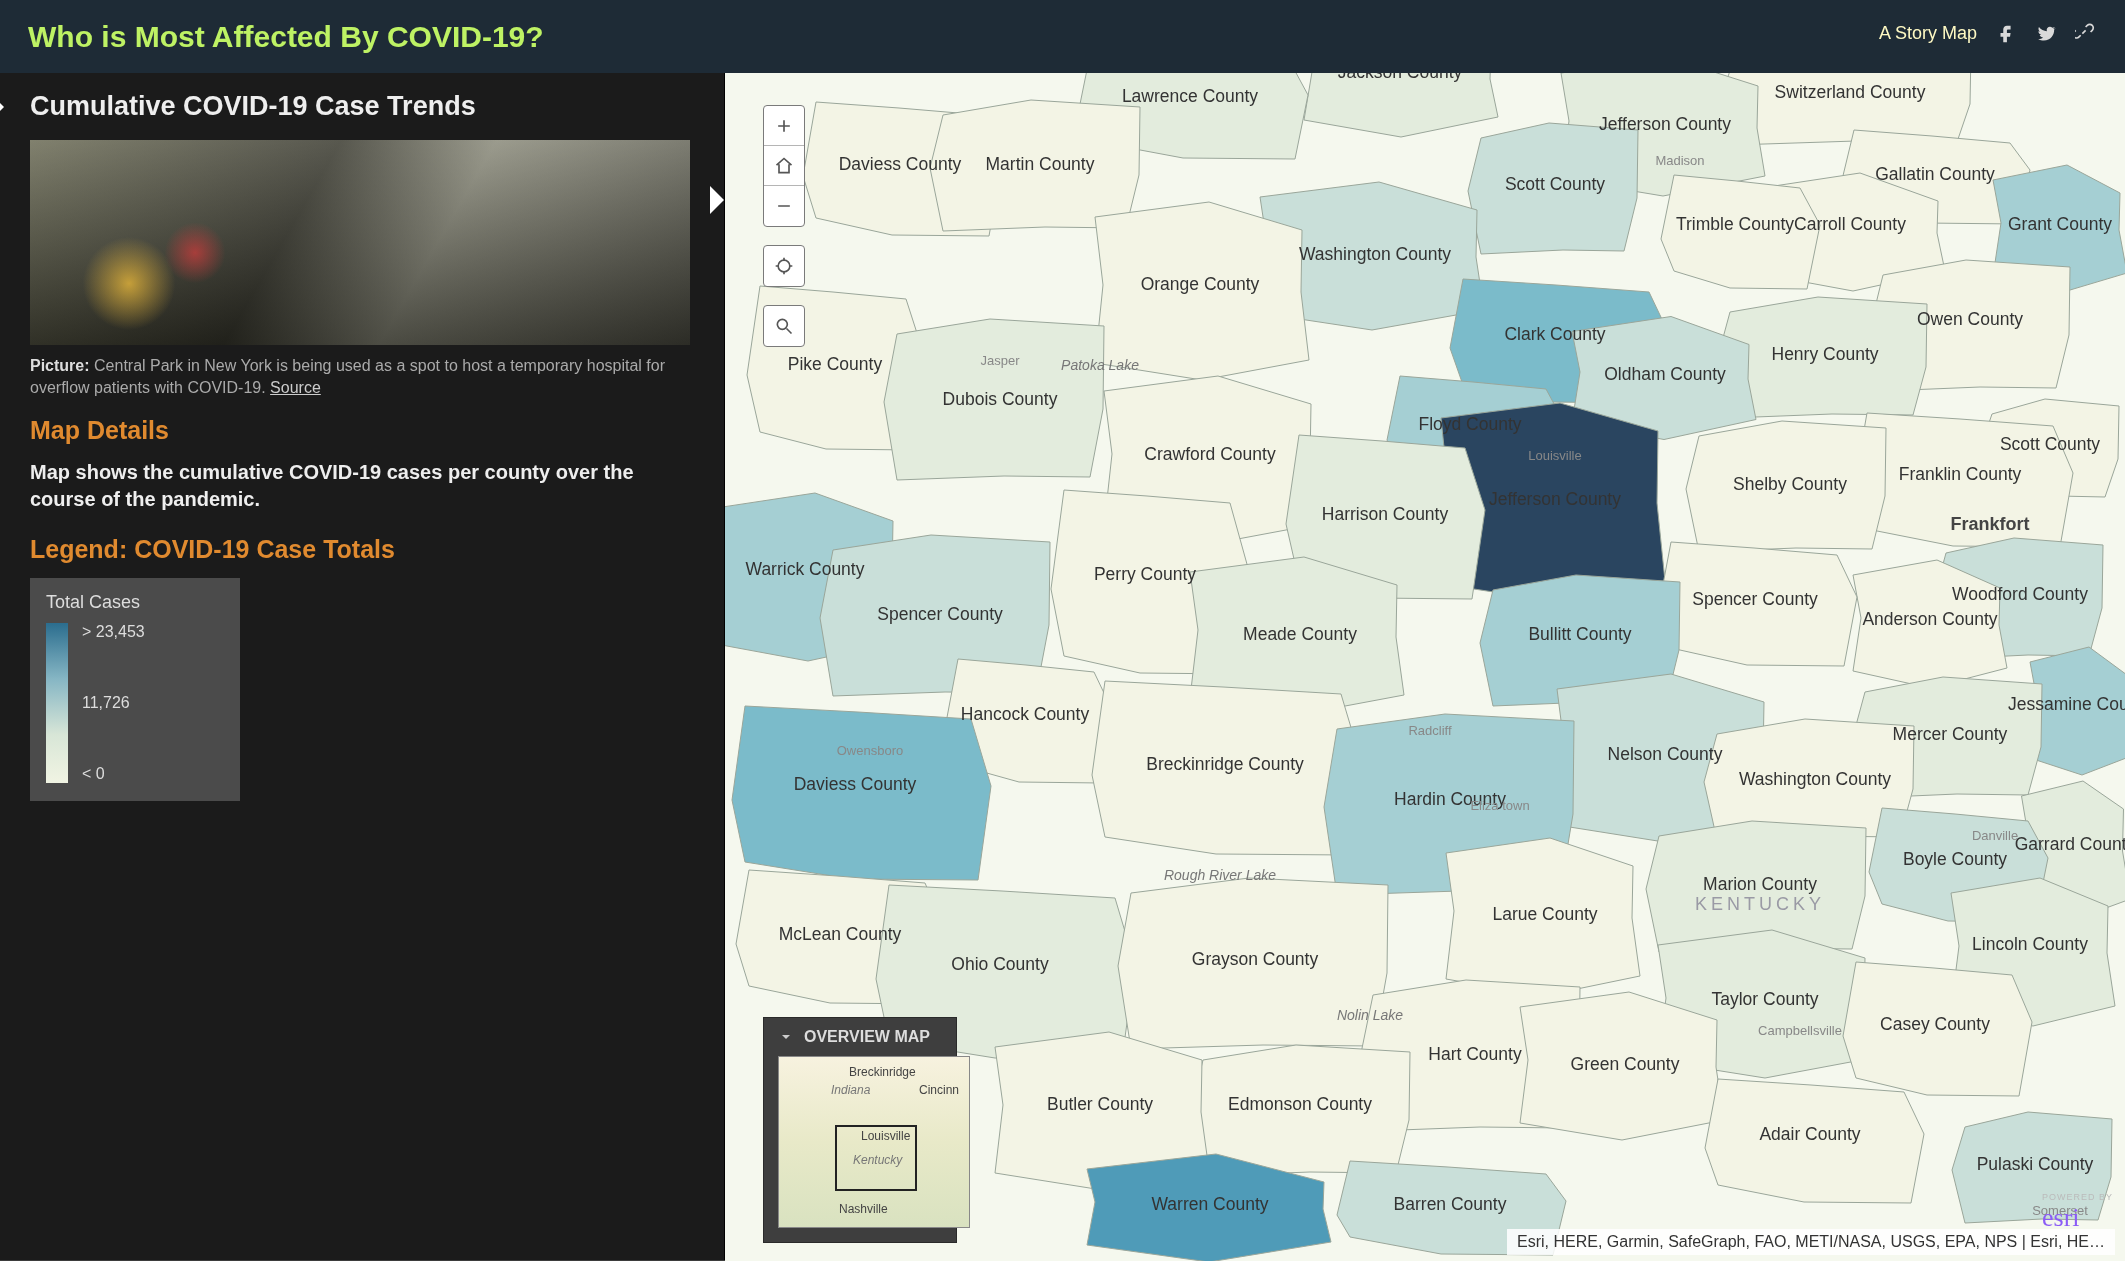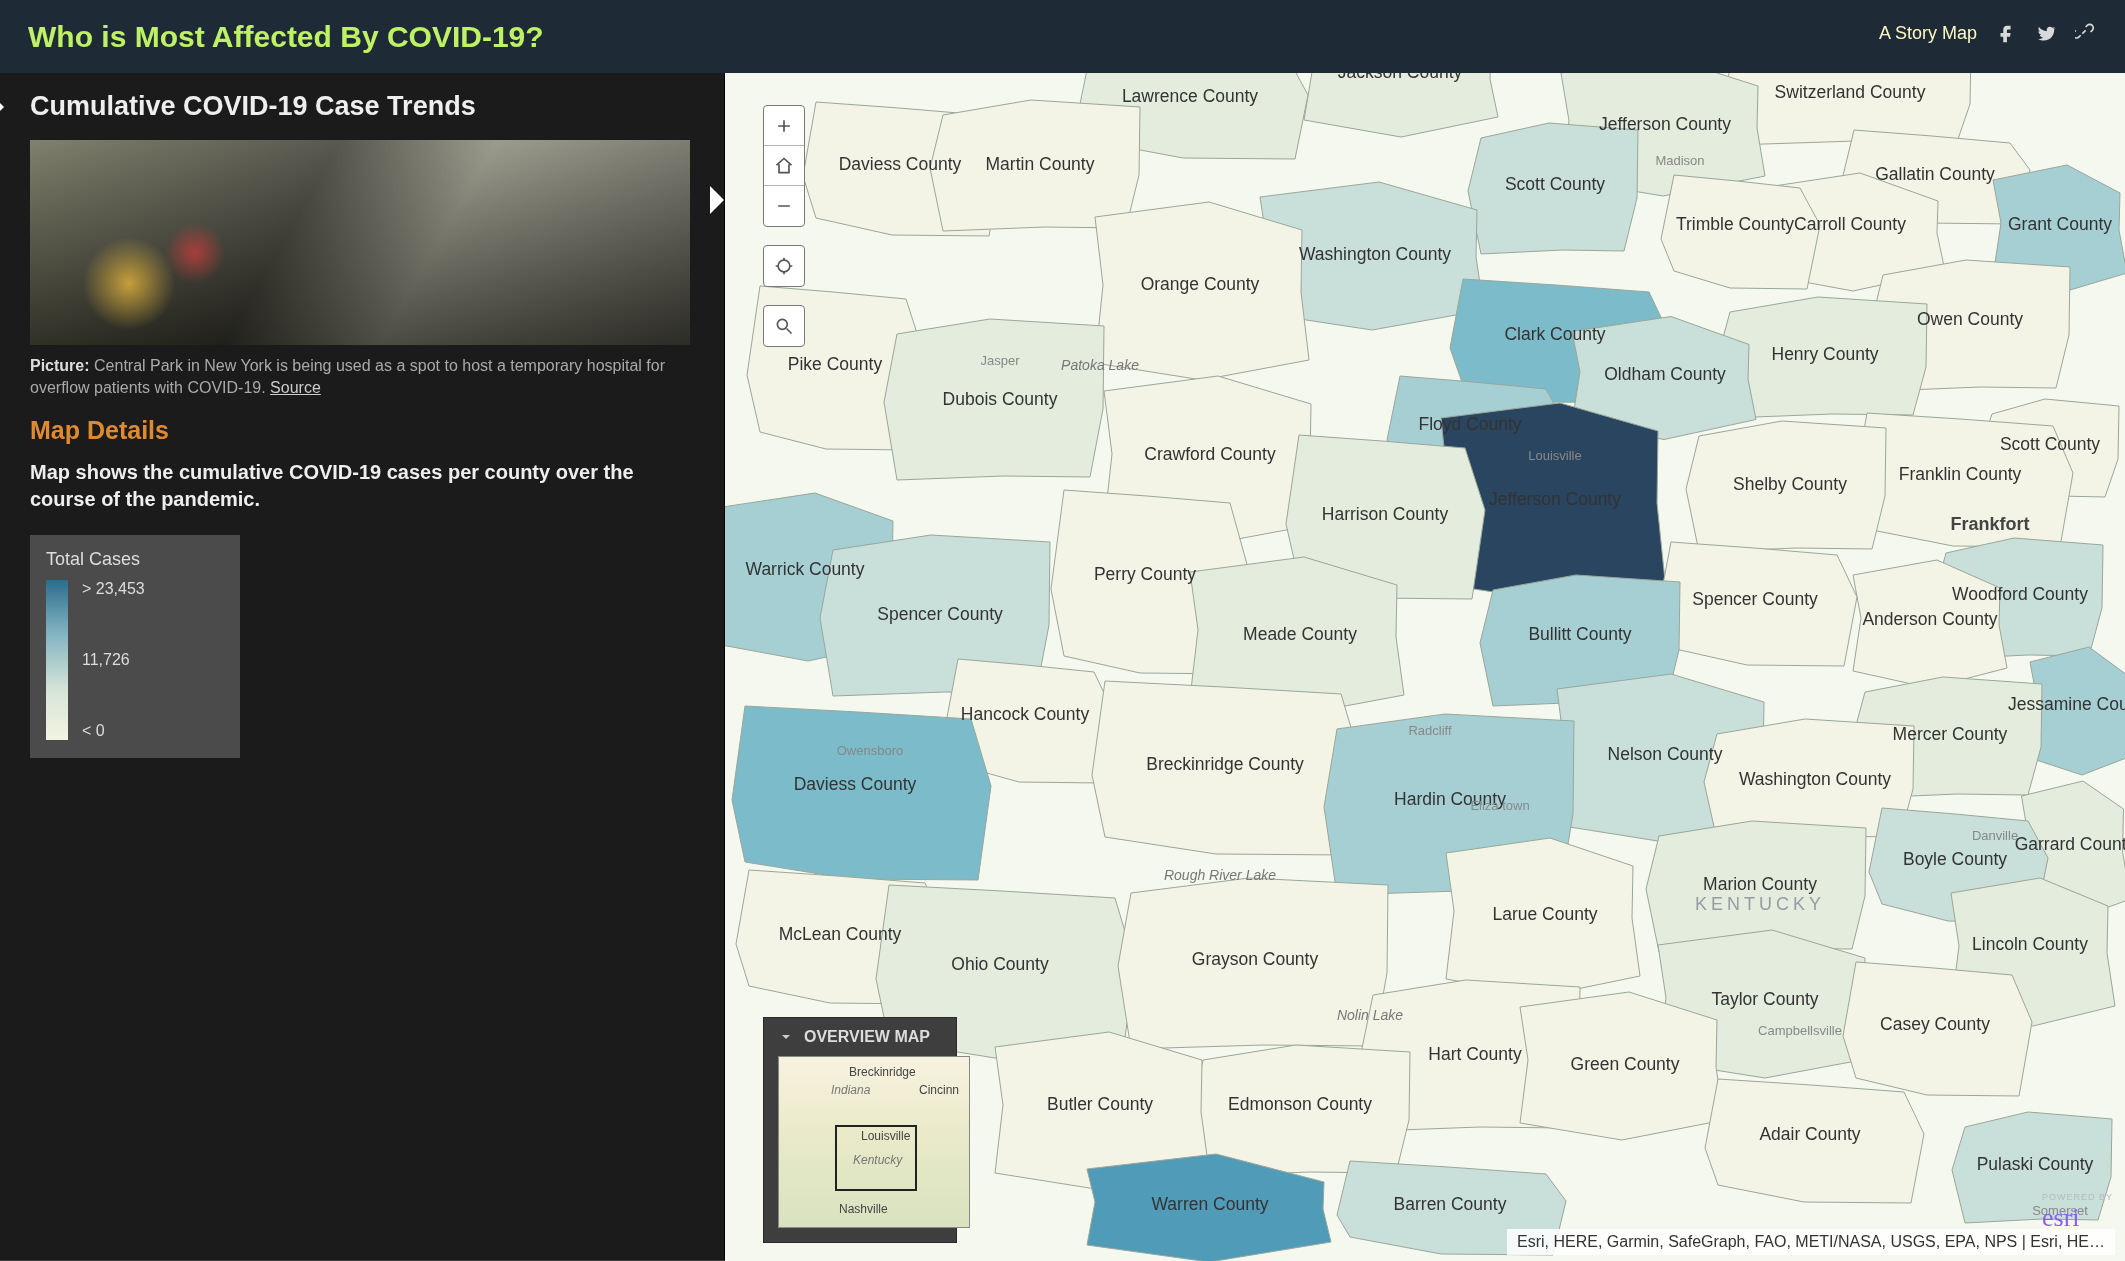--- a/index.html
+++ b/index.html
@@ -91,20 +91,21 @@
      <span class="arrow"></span>
      <span>Cumulative COVID-19 Case Trends</span>
     </div>
     <div class="sec-body">
      <div class="photo"></div>
      <div class="caption">
       <b>Picture:</b><span> Central Park in New York is being used as a spot to host a temporary hospital for overflow patients with COVID-19. </span><span class="src">Source</span>
      </div>
      <div class="h-orange">Map Details</div>
      <div class="p-body">Map shows the cumulative COVID-19 cases per county over the course of the pandemic.</div>
+     <div class="h-orange">Legend: COVID-19 Case Totals</div>
      <div class="legend">
       <div class="lt">Total Cases</div>
       <div class="bar">
        <div class="grad"></div>
        <div class="ticks">
         <span>&gt; 23,453</span>
         <span>11,726</span>
         <span>&lt; 0</span>
        </div>
       </div>

